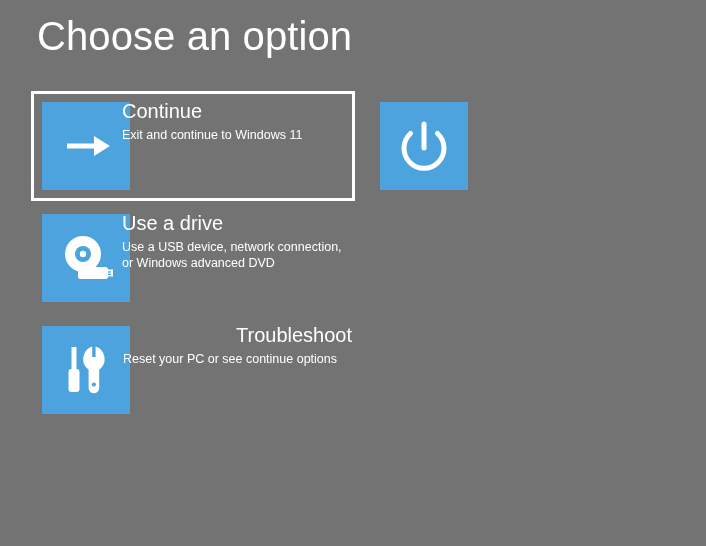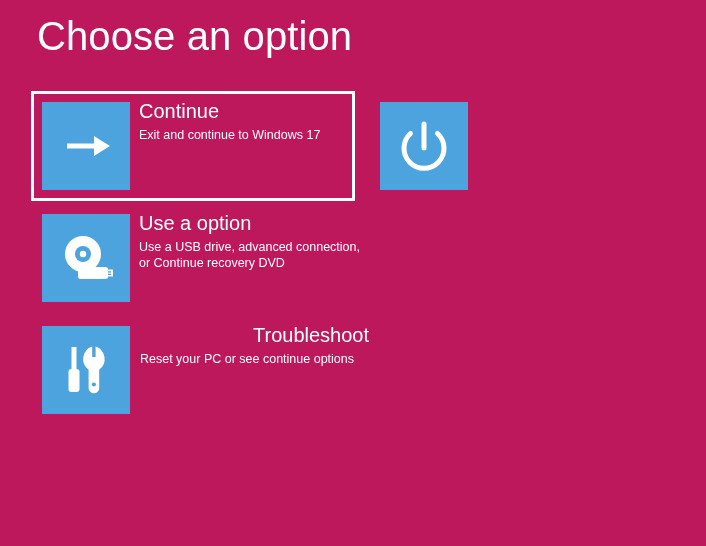--- a/index.html
+++ b/index.html
@@ -11,21 +11,21 @@
     height: 546px;
     overflow: hidden;
     background: #1f66b4;
     font-family: "Liberation Sans", sans-serif;
     -webkit-font-smoothing: antialiased;
   }
   .screen {
     position: relative;
     width: 706px;
     height: 546px;
-    background: #be185d;
+    background: #737373;
   }
   .page-title {
     position: absolute;
     left: 37px;
     top: 8px;
     font-size: 40px;
     font-weight: 300;
     letter-spacing: 0.1px;
     color: #ffffff;
     line-height: 56px;
@@ -55,21 +55,21 @@
     height: 88px;
     background: #4ca3dd;
   }
   .icon-box svg {
     display: block;
     width: 88px;
     height: 88px;
   }
   .tile-text {
     position: absolute;
-    left: 97px;
+    left: 80px;
     top: -4px;
     width: 230px;
   }
   .tile-title {
     font-size: 20px;
     font-weight: 300;
     color: #ffffff;
     line-height: 27px;
     white-space: nowrap;
   }
@@ -102,21 +102,21 @@
   <div class="option focused" id="option-continue">
     <div class="tile-inner">
       <div class="icon-box">
         <svg viewBox="0 0 88 88" xmlns="http://www.w3.org/2000/svg" aria-hidden="true">
           <path d="M25 41.5 H52 V34 L68 44 L52 54 V46.5 H25 Z" fill="#ffffff"></path>
         </svg>
       </div>
       <div class="tile-text">
         <div class="tile-title">Continue</div>
         <div class="tile-sub">
-          <span class="sub-line">Exit and continue to Windows 17</span>
+          <span class="sub-line">Exit and continue to Windows 11</span>
         </div>
       </div>
     </div>
   </div>
 
   <div class="option" id="option-turn-off">
     <div class="tile-inner">
       <div class="icon-box">
         <svg viewBox="0 0 88 88" xmlns="http://www.w3.org/2000/svg" aria-hidden="true">
           <path d="M30.5 31.5 A20 20 0 1 0 57.5 31.5" fill="none" stroke="#ffffff" stroke-width="5" stroke-linecap="round"></path>
@@ -133,24 +133,24 @@
           <circle cx="41" cy="40" r="18" fill="#ffffff"></circle>
           <circle cx="41" cy="40" r="8" fill="#4ca3dd"></circle>
           <circle cx="41" cy="40" r="3.2" fill="#ffffff"></circle>
           <rect x="36" y="53" width="30" height="12" rx="2.5" fill="#ffffff"></rect>
           <rect x="64" y="55.5" width="7" height="7" fill="#ffffff"></rect>
           <rect x="66" y="57.3" width="3" height="1.3" fill="#4ca3dd"></rect>
           <rect x="66" y="59.7" width="3" height="1.3" fill="#4ca3dd"></rect>
         </svg>
       </div>
       <div class="tile-text">
-        <div class="tile-title">Use a option</div>
+        <div class="tile-title">Use a drive</div>
         <div class="tile-sub">
-          <span class="sub-line">Use a USB drive, advanced connection,</span>
-          <span class="sub-line">or Continue recovery DVD</span>
+          <span class="sub-line">Use a USB device, network connection,</span>
+          <span class="sub-line">or Windows advanced DVD</span>
         </div>
       </div>
     </div>
   </div>
 
   <div class="option" id="option-troubleshoot">
     <div class="tile-inner">
       <div class="icon-box">
         <svg viewBox="0 0 88 88" xmlns="http://www.w3.org/2000/svg" aria-hidden="true">
 

